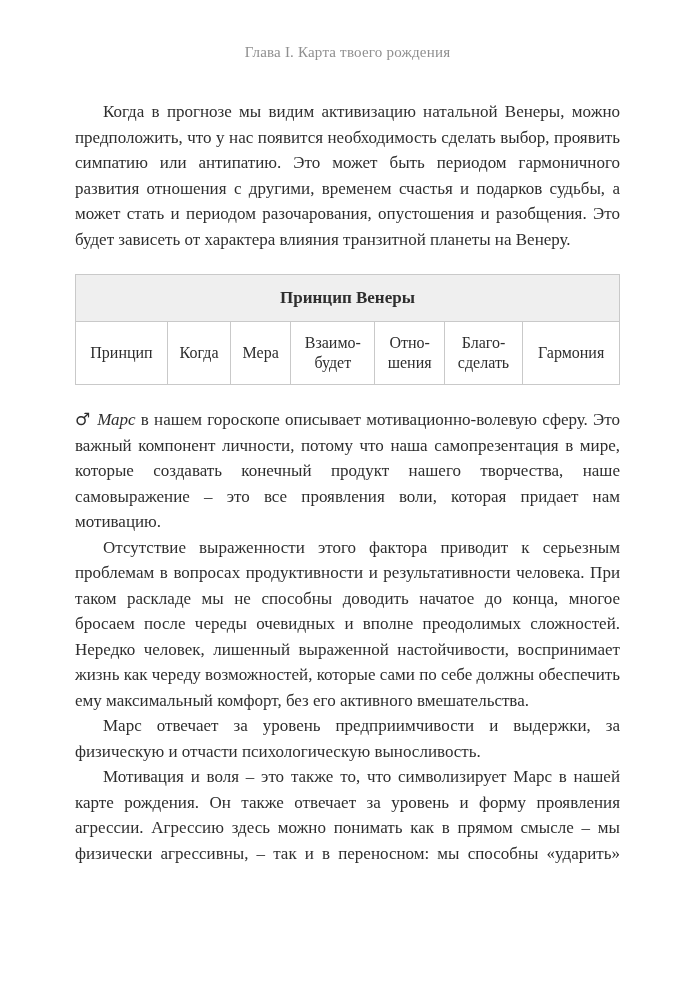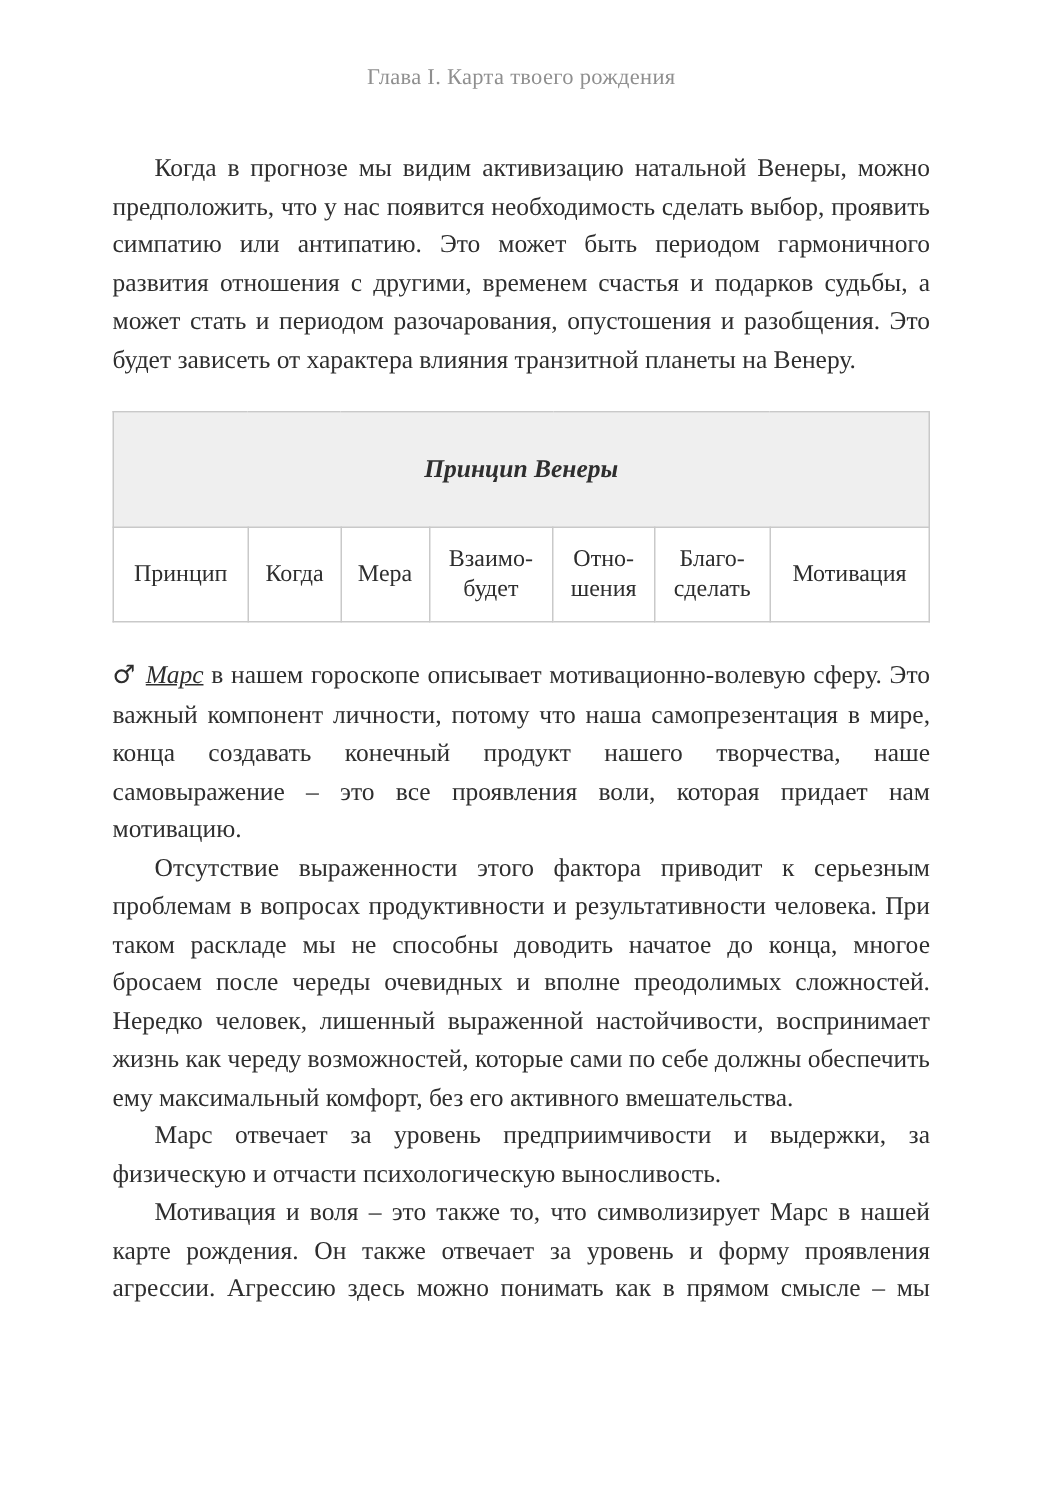--- a/index.html
+++ b/index.html
@@ -53,37 +53,35 @@
   }
   .venus-table th,
   .venus-table td {
     border: 1px solid #c9c9c9;
     text-align: center;
     vertical-align: middle;
   }
   .venus-table th {
     background: #efefef;
     font-weight: bold;
-    font-style: italic;
     font-size: 17px;
-    padding: 28px 8px;
+    padding: 13px 8px;
     color: #2e2e2e;
   }
   .venus-table td {
     background: #ffffff;
     padding: 11px 6px;
     white-space: pre-line;
   }
   .mars-symbol {
     font-family: "DejaVu Sans", sans-serif;
     margin-right: 6px;
   }
   .italic {
     font-style: italic;
-    text-decoration: underline;
   }
   .page-number {
     flex: 0 0 auto;
     margin-top: auto;
     text-align: center;
     font-size: 14px;
     color: #4a4a4a;
     padding-top: 18px;
   }
 </style>
@@ -108,26 +106,26 @@
         <tr>
           <td>Принцип</td>
           <td>Когда</td>
           <td>Мера</td>
           <td>Взаимо-
 будет</td>
           <td>Отно-
 шения</td>
           <td>Благо-
 сделать</td>
-          <td>Мотивация</td>
+          <td>Гармония</td>
         </tr>
       </tbody>
     </table>
 
-    <p class="no-indent"><span class="mars-symbol">♂</span><span class="italic">Марс</span><span> в нашем гороскопе описывает мотивационно-волевую сферу. Это важный компонент личности, потому что наша самопрезентация в мире, конца создавать конечный продукт нашего творчества, наше самовыражение – это все проявления воли, которая придает нам мотивацию.</span></p>
+    <p class="no-indent"><span class="mars-symbol">♂</span><span class="italic">Марс</span><span> в нашем гороскопе описывает мотивационно-волевую сферу. Это важный компонент личности, потому что наша самопрезентация в мире, которые создавать конечный продукт нашего творчества, наше самовыражение – это все проявления воли, которая придает нам мотивацию.</span></p>
 
     <p class="indent">Отсутствие выраженности этого фактора приводит к серьезным проблемам в вопросах продуктивности и результативности человека. При таком раскладе мы не способны доводить начатое до конца, многое бросаем после череды очевидных и вполне преодолимых сложностей. Нередко человек, лишенный выраженной настойчивости, воспринимает жизнь как череду возможностей, которые сами по себе должны обеспечить ему максимальный комфорт, без его активного вмешательства.</p>
 
     <p class="indent">Марс отвечает за уровень предприимчивости и выдержки, за физическую и отчасти психологическую выносливость.</p>
 
     <p class="indent">Мотивация и воля – это также то, что символизирует Марс в нашей карте рождения. Он также отвечает за уровень и форму проявления агрессии. Агрессию здесь можно понимать как в прямом смысле – мы физически агрессивны, – так и в переносном: мы способны «ударить» словом, своим молчанием и игнорировани-</p>
 
   </div>
 
   <div class="page-number">19</div>

